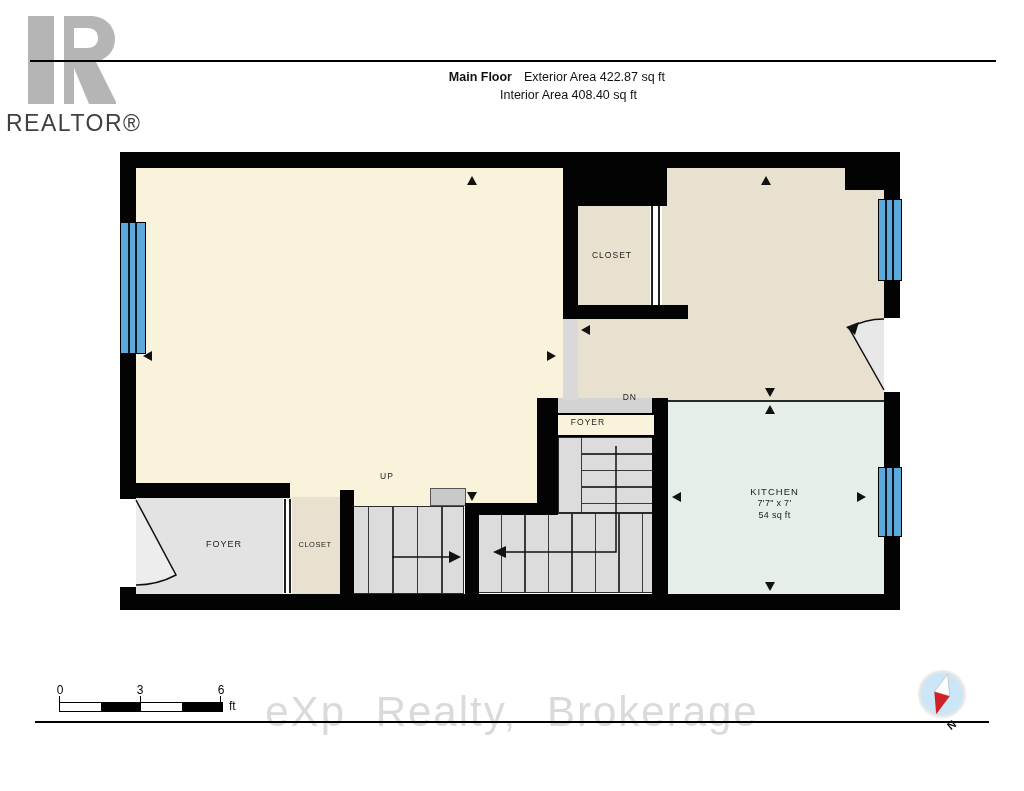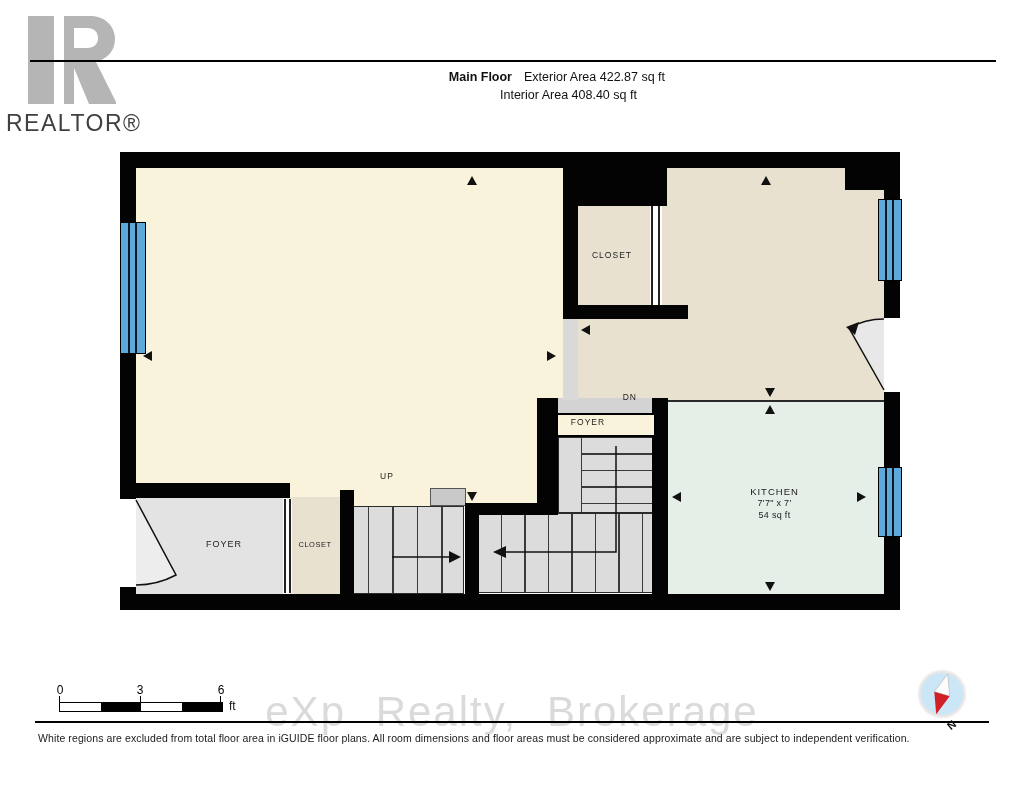--- a/index.html
+++ b/index.html
@@ -155,21 +155,20 @@
   <div class="tick" style="left:220px;top:696px;"></div>
   <div class="abs" style="left:59px;top:702px;width:162px;height:8px;border:1px solid #000;display:flex;box-sizing:content-box;">
     <div style="flex:1;background:#fff;"></div>
     <div style="flex:1;background:#000;"></div>
     <div style="flex:1;background:#fff;"></div>
     <div style="flex:1;background:#000;"></div>
   </div>
   <div class="abs" style="left:229px;top:699px;font-size:12px;">ft</div>
 
   <div class="abs" style="left:35px;top:721px;width:954px;height:2px;background:#000;"></div>
-  <div class="disclaimer">White regions are excluded from total floor area in iGUIDE floor plans. All room dimensions and floor areas must be considered approximate and are subject to independent verification.</div>
 
   <svg class="abs" style="left:910px;top:666px;" width="64" height="70" viewBox="0 0 64 70">
     <circle cx="32" cy="28" r="23.5" fill="none" stroke="#f0f0f0" stroke-width="1.5"></circle>
     <circle cx="32" cy="28" r="22" fill="#cbe6f6" stroke="#e6e6e6" stroke-width="2"></circle>
     <g transform="rotate(16 32 28)">
       <polygon points="32,7 40,28 24,28" fill="#fcfcfc" stroke="#c4c4c4" stroke-width="0.8"></polygon>
       <polygon points="24,28 40,28 32,49" fill="#d22027"></polygon>
     </g>
     <text x="44" y="62" transform="rotate(-40 44 62)" font-size="11" font-weight="bold" fill="#111" text-anchor="middle">N</text>
   </svg>

